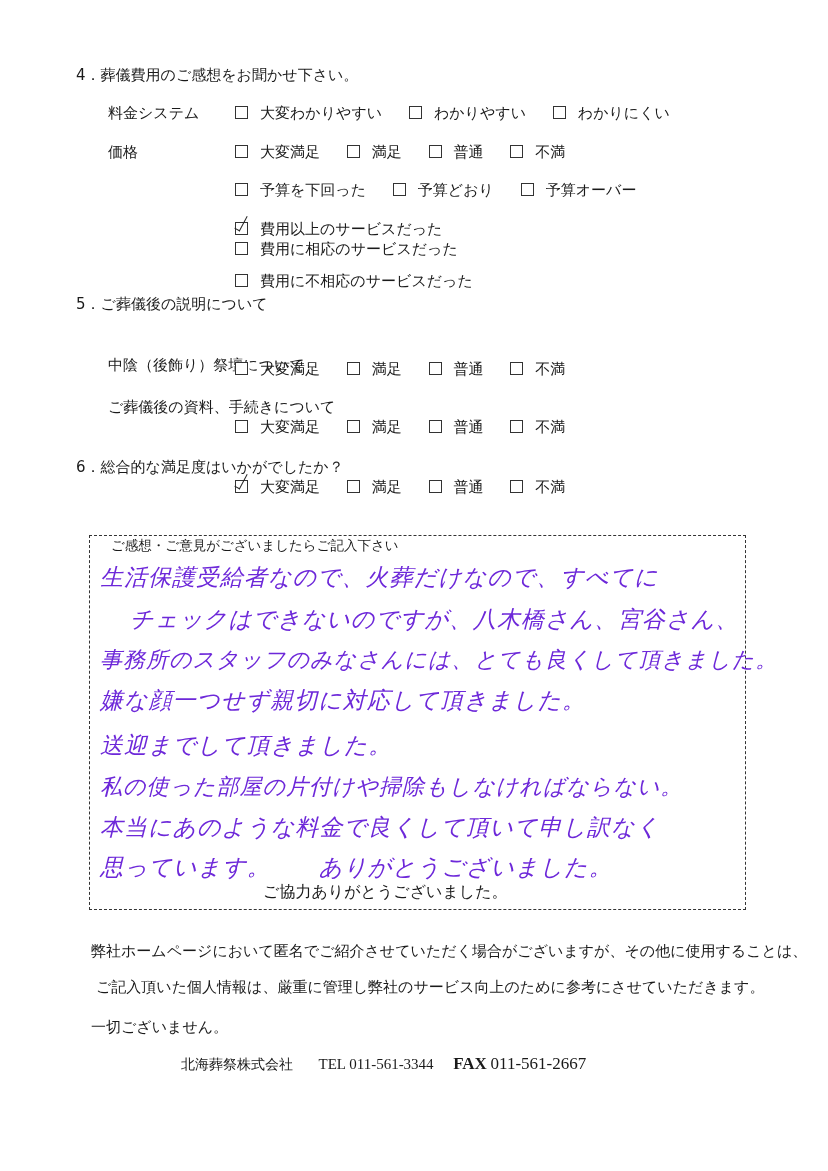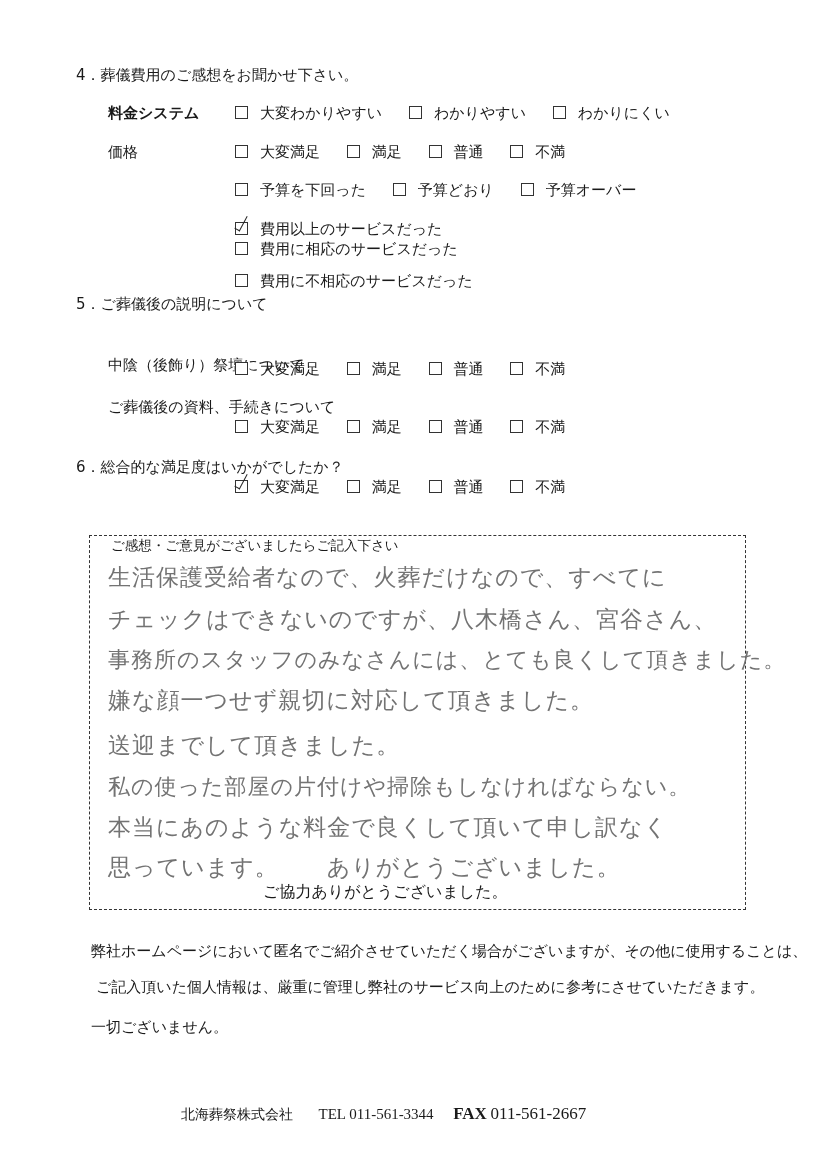--- a/index.html
+++ b/index.html
@@ -10,33 +10,33 @@
   .lbl { font-size: 15px; }
   .opt { font-size: 15px; }
   .cb { display: inline-block; width: 11px; height: 11px; border: 1px solid #333; margin-right: 12px;
         vertical-align: -1px; position: relative; background: #fff; }
   .cb.checked::after { content: ""; position: absolute; left: 2px; top: -9px; width: 5px; height: 16px;
         border-right: 1.6px solid #222; border-bottom: 1.6px solid #222; transform: rotate(28deg); }
   .optrow span.item { margin-right: 22px; }
   .box { position: absolute; left: 89px; top: 535px; width: 655px; height: 373px;
          border: 1.5px dashed #333; }
   .box-title { position: absolute; left: 111px; top: 537px; font-size: 13.5px; }
-  .hw { position: absolute; left: 108px; font-family: "DejaVu Serif", serif; font-size: 23px;
-        letter-spacing: 1px; color: #737373; white-space: nowrap; }
+  .hw { position: absolute; left: 100px; font-family: "DejaVu Serif", serif; font-size: 23px;
+        letter-spacing: 1px; color: #6d28d9; white-space: nowrap; font-style: italic; }
   .thanks { font-size: 16px; }
   .note { font-size: 15px; }
   .footer { font-size: 15px; font-family: "Liberation Serif", serif; }
   .footer b { font-size: 17px; }
 </style>
 </head>
 <body>
 
 <div class="abs q" style="left:76px; top:66px;">4．葬儀費用のご感想をお聞かせ下さい。</div>
 
-<div class="abs lbl" style="left:108px; top:104px;font-weight:bold;">料金システム</div>
+<div class="abs lbl" style="left:108px; top:104px;">料金システム</div>
 <div class="abs opt optrow" style="left:235px; top:104px;">
   <span class="item"><span class="cb"></span><span>大変わかりやすい</span></span>
   <span class="item"><span class="cb"></span><span>わかりやすい</span></span>
   <span class="item"><span class="cb"></span><span>わかりにくい</span></span>
 </div>
 
 <div class="abs lbl" style="left:108px; top:143px;">価格</div>
 <div class="abs opt optrow" style="left:235px; top:143px;">
   <span class="item"><span class="cb"></span><span>大変満足</span></span>
   <span class="item"><span class="cb"></span><span>満足</span></span>
@@ -82,35 +82,35 @@
 <div class="abs opt optrow" style="left:235px; top:478px;">
   <span class="item"><span class="cb checked"></span><span>大変満足</span></span>
   <span class="item"><span class="cb"></span><span>満足</span></span>
   <span class="item"><span class="cb"></span><span>普通</span></span>
   <span class="item"><span class="cb"></span><span>不満</span></span>
 </div>
 
 <div class="box"></div>
 <div class="abs box-title">ご感想・ご意見がございましたらご記入下さい</div>
 <div class="hw" style="top:562px;">生活保護受給者なので、火葬だけなので、すべてに</div>
-<div class="hw" style="top:604px;">チェックはできないのですが、八木橋さん、宮谷さん、</div>
+<div class="hw" style="top:604px;margin-left:30px;">チェックはできないのですが、八木橋さん、宮谷さん、</div>
 <div class="hw" style="top:645px; font-size:22px;">事務所のスタッフのみなさんには、とても良くして頂きました。</div>
 <div class="hw" style="top:685px;">嫌な顔一つせず親切に対応して頂きました。</div>
 <div class="hw" style="top:730px;">送迎までして頂きました。</div>
 <div class="hw" style="top:772px; font-size:22px;">私の使った部屋の片付けや掃除もしなければならない。</div>
 <div class="hw" style="top:812px;">本当にあのような料金で良くして頂いて申し訳なく</div>
 <div class="hw" style="top:852px;">思っています。　　ありがとうございました。</div>
 
 <div class="abs thanks" style="left:263px; top:882px;">ご協力ありがとうございました。</div>
 
 <div class="abs note" style="left:96px; top:978px;">ご記入頂いた個人情報は、厳重に管理し弊社のサービス向上のために参考にさせていただきます。</div>
 <div class="abs note" style="left:91px; top:942px;">弊社ホームページにおいて匿名でご紹介させていただく場合がございますが、その他に使用することは、</div>
 <div class="abs note" style="left:91px; top:1018px;">一切ございません。</div>
 
-<div class="abs footer" style="left:181px; top:1104px;">
+<div class="abs footer" style="left:181px; top:1054px;">
   <span style="font-family:'DejaVu Sans',sans-serif;font-size:14px;">北海葬祭株式会社</span>
   <span style="display:inline-block;width:18px;"></span>
   <span>TEL</span>
   <span>011-561-3344</span>
   <span style="display:inline-block;width:12px;"></span>
   <b>FAX</b>
   <span style="font-size:17px;">011-561-2667</span>
 </div>
 
 </body></html>

